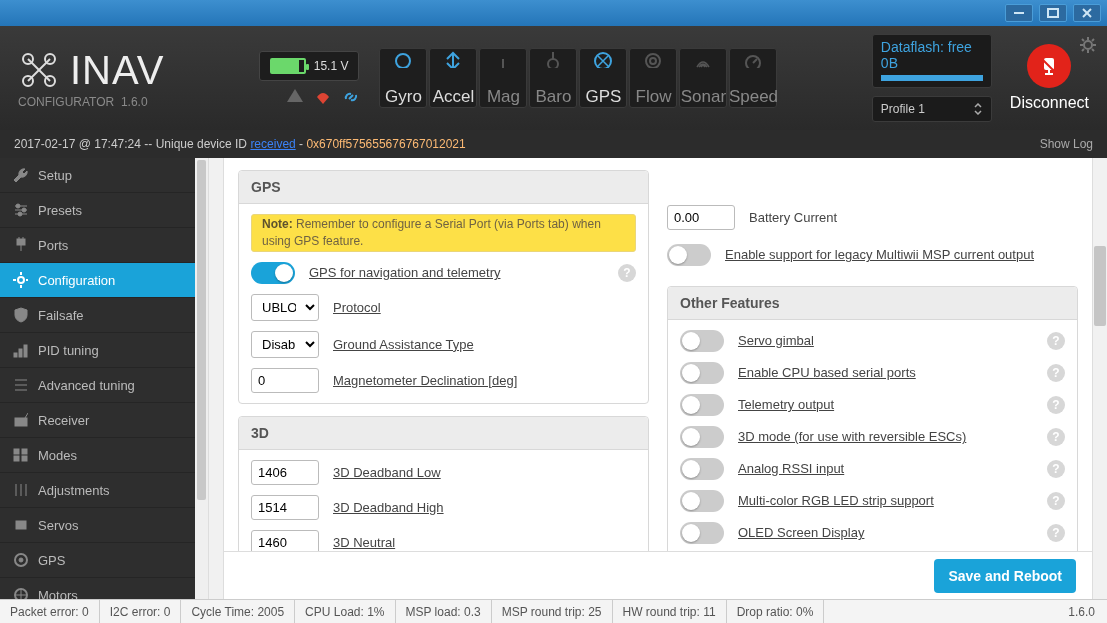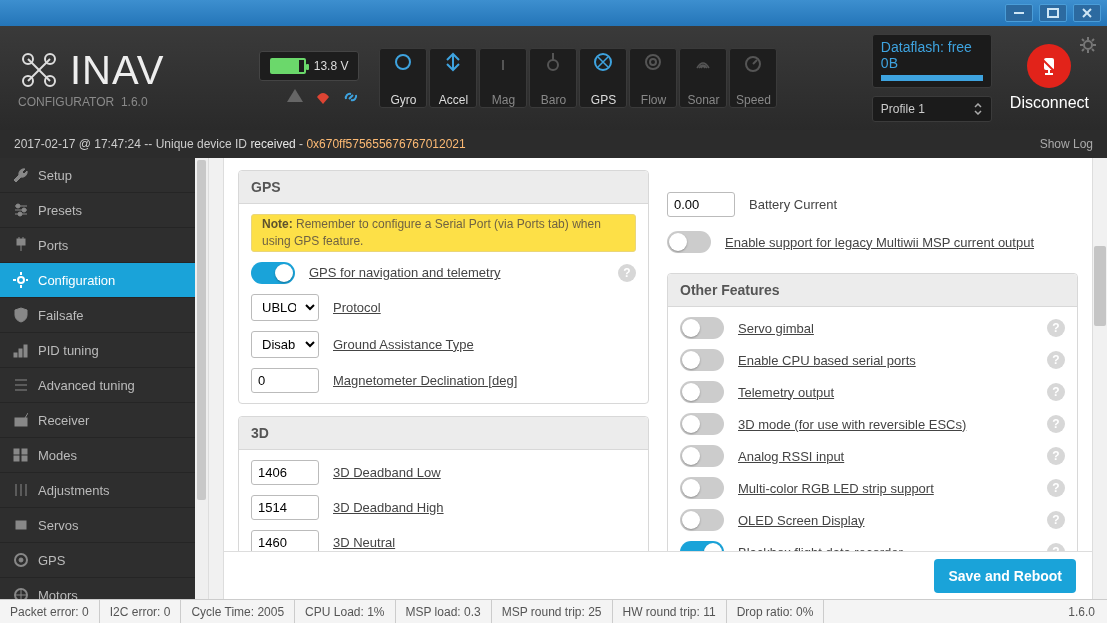--- a/index.html
+++ b/index.html
@@ -17,44 +17,44 @@
 .batt-box { display:flex; flex-direction:column; align-items:flex-end; gap:8px; }
 .batt-top { display:flex; align-items:center; gap:8px; background:#1d1d1d; padding:6px 10px; border-radius:3px; border:1px solid #444;}
 .batt-rect { width:36px; height:16px; border:2px solid #6bd86b; border-radius:2px; position:relative; background:linear-gradient(to right,#6bd86b 85%, transparent 85%);}
 .batt-rect::after{content:'';position:absolute;right:-5px;top:4px;width:3px;height:6px;background:#6bd86b;border-radius:1px;}
 .batt-v { color:#ddd; font-size:12px; }
 .icon-row { display:flex; gap:12px; padding-left:6px;}
 .tri { width:0;height:0;border-left:8px solid transparent;border-right:8px solid transparent;border-bottom:13px solid #666;}
 .sensors { display:flex; gap:2px; }
 .sensor { width:48px; height:60px; background:#1e1e1e; border:1px solid #3a3a3a; border-radius:3px; display:flex; flex-direction:column; align-items:center; justify-content:center; gap:3px; }
 .sensor svg path, .sensor svg circle { fill:none; }
-.sensor span { font-size:12px; color:#888;margin-top:16px; }
+.sensor span { font-size:17px; color:#888;margin-top:16px; }
 .sensor.on span { color:#ddd; }
 .dataflash-col { display:flex; flex-direction:column; gap:8px; }
 .dataflash { background:#1b1b1b; border:1px solid #3b3b3b; border-radius:3px; padding:4px 8px 6px; width:120px;}
 .dataflash .dlabel{color:#3ea3df;font-size:14px;}
 .dataflash .bar{height:6px;background:#3ea3df;margin-top:4px;}
 .profile-sel { background:#1b1b1b; border:1px solid #3b3b3b; color:#ccc; font-size:12px; padding:5px 8px; border-radius:3px; display:flex;justify-content:space-between;align-items:center;width:120px;}
 .disconnect { display:flex; flex-direction:column; align-items:center; gap:6px; }
 .discon-circle{width:44px;height:44px;border-radius:50%;background:#e2231a;display:flex;align-items:center;justify-content:center;}
 .discon-label{color:#fff;font-size:16px;}
 .gear-top{position:absolute;top:10px;right:10px;}
 .statusline { height:28px; background:#2c2c2c; display:flex; align-items:center; padding:0 14px; font-size:12px; color:#ccc; justify-content:space-between;}
-.statusline .left .blue{color:#e5e5e5;}
+.statusline .left .blue{color:#3b82f6;text-decoration:underline;}
 .statusline .left .bold{color:#fdba74;font-weight:normal;margin-top:18px;}
 .main { flex:1; display:flex; background:#f1f1f1; overflow:hidden; }
 .sidebar { width:195px; background:#2e2e2e; display:flex; flex-direction:column; overflow-y:auto;}
 .side-item{display:flex;align-items:center;gap:10px;padding:9px 12px;font-size:13px;color:#bbb;border-bottom:1px solid #252525;}
 .side-item.active{background:#1aa3d9;color:#fff;}
 .side-item .icn{width:16px;height:16px;display:flex;align-items:center;justify-content:center;}
 .content{flex:1;position:relative;overflow:hidden;background:#fff;margin:0 14px;border-left:1px solid #ddd;border-right:1px solid #ddd;}
 .cols{display:flex;gap:18px;height:100%;padding:0;overflow:hidden;}
 .col{flex:1;display:flex;flex-direction:column;gap:12px;overflow:visible;}
 .col.left{padding:12px 0 0 14px;}
-.col.right{padding:0 14px 0 0;}
+.col.right{padding:0 14px 0 0;justify-content:center;}
 .panel{border:1px solid #d8d8d8;border-radius:4px;background:#fff;}
 .panel-h{background:#ececec;border-bottom:1px solid #d8d8d8;border-radius:4px 4px 0 0;padding:8px 12px;font-size:14px;font-weight:bold;color:#555;}
 .panel-body{padding:10px 12px;display:flex;flex-direction:column;gap:10px;}
 .notebox{background:#fde047;border:1px solid #ead67a;border-radius:3px;padding:1px 10px;font-size:12px;color:#6f6243;line-height:1.4;}
 .notebox b{color:#5d522e;}
 .row{display:flex;align-items:center;gap:14px;font-size:13px;color:#444;}
 .row .label{flex:1;text-decoration:underline;}
 .row .help{width:18px;height:18px;border-radius:50%;background:#d7d7d7;color:#fff;font-size:12px;display:flex;align-items:center;justify-content:center;font-weight:bold;}
 .toggle{width:44px;height:22px;border-radius:11px;background:#ccc;position:relative;flex-shrink:0;}
 .toggle::after{content:'';position:absolute;top:2px;left:2px;width:18px;height:18px;border-radius:50%;background:#fff;box-shadow:0 1px 2px rgba(0,0,0,0.3);}
@@ -112,21 +112,21 @@
           </svg>
         <span class="logo-text">INAV</span>
       </div>
       <div class="conf-label"><span>CONFIGURATOR</span>&nbsp;&nbsp;<span>1.6.0</span></div>
     </div>
 
     <div class="hcenter">
       <div class="batt-box">
         <div class="batt-top">
           <div class="batt-rect"></div>
-          <span class="batt-v">13.8 V</span>
+          <span class="batt-v">15.1 V</span>
         </div>
         <div class="icon-row">
           <div class="tri"></div>
           <svg width="16" height="16">
               <path d="M2 8 Q8 0 14 8 L8 15 Z" fill="#d43"></path>
             </svg>
           <svg width="16" height="16">
               <path d="M3 10 a4 4 0 0 1 5-5 M8 11 a4 4 0 0 0 5-5 M6 10 l4-4" stroke="#3ea3df" stroke-width="2" fill="none"></path>
             </svg>
         </div>

